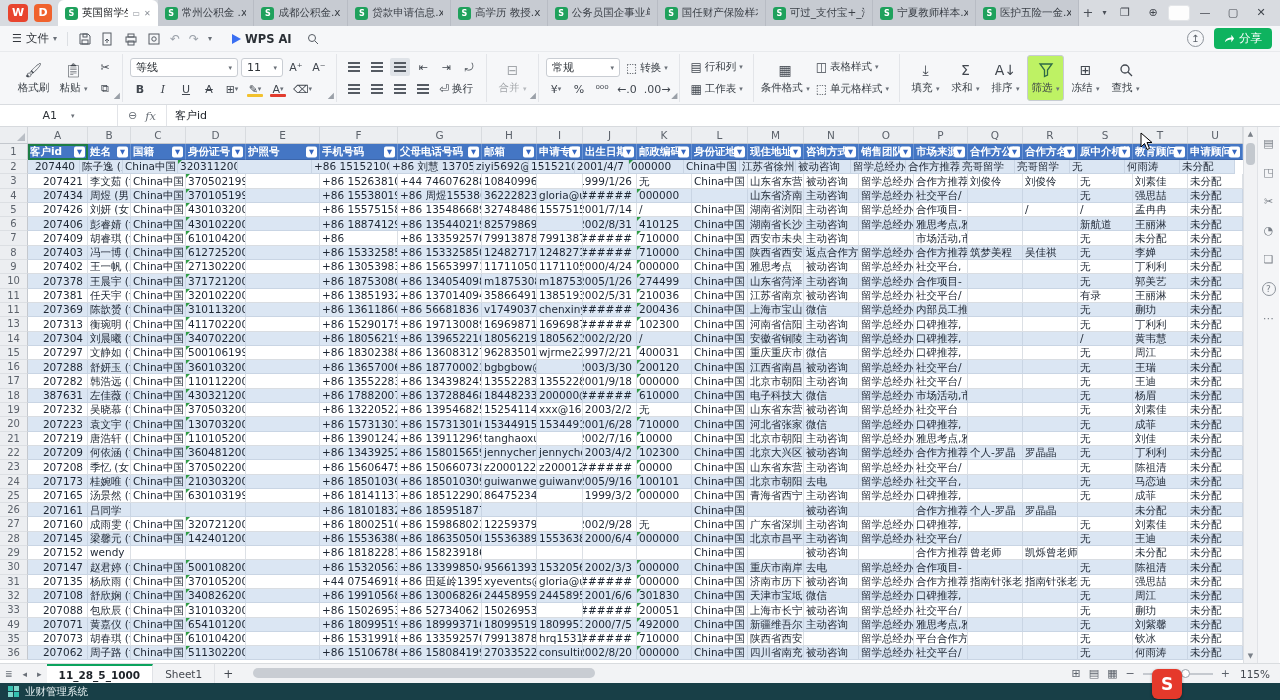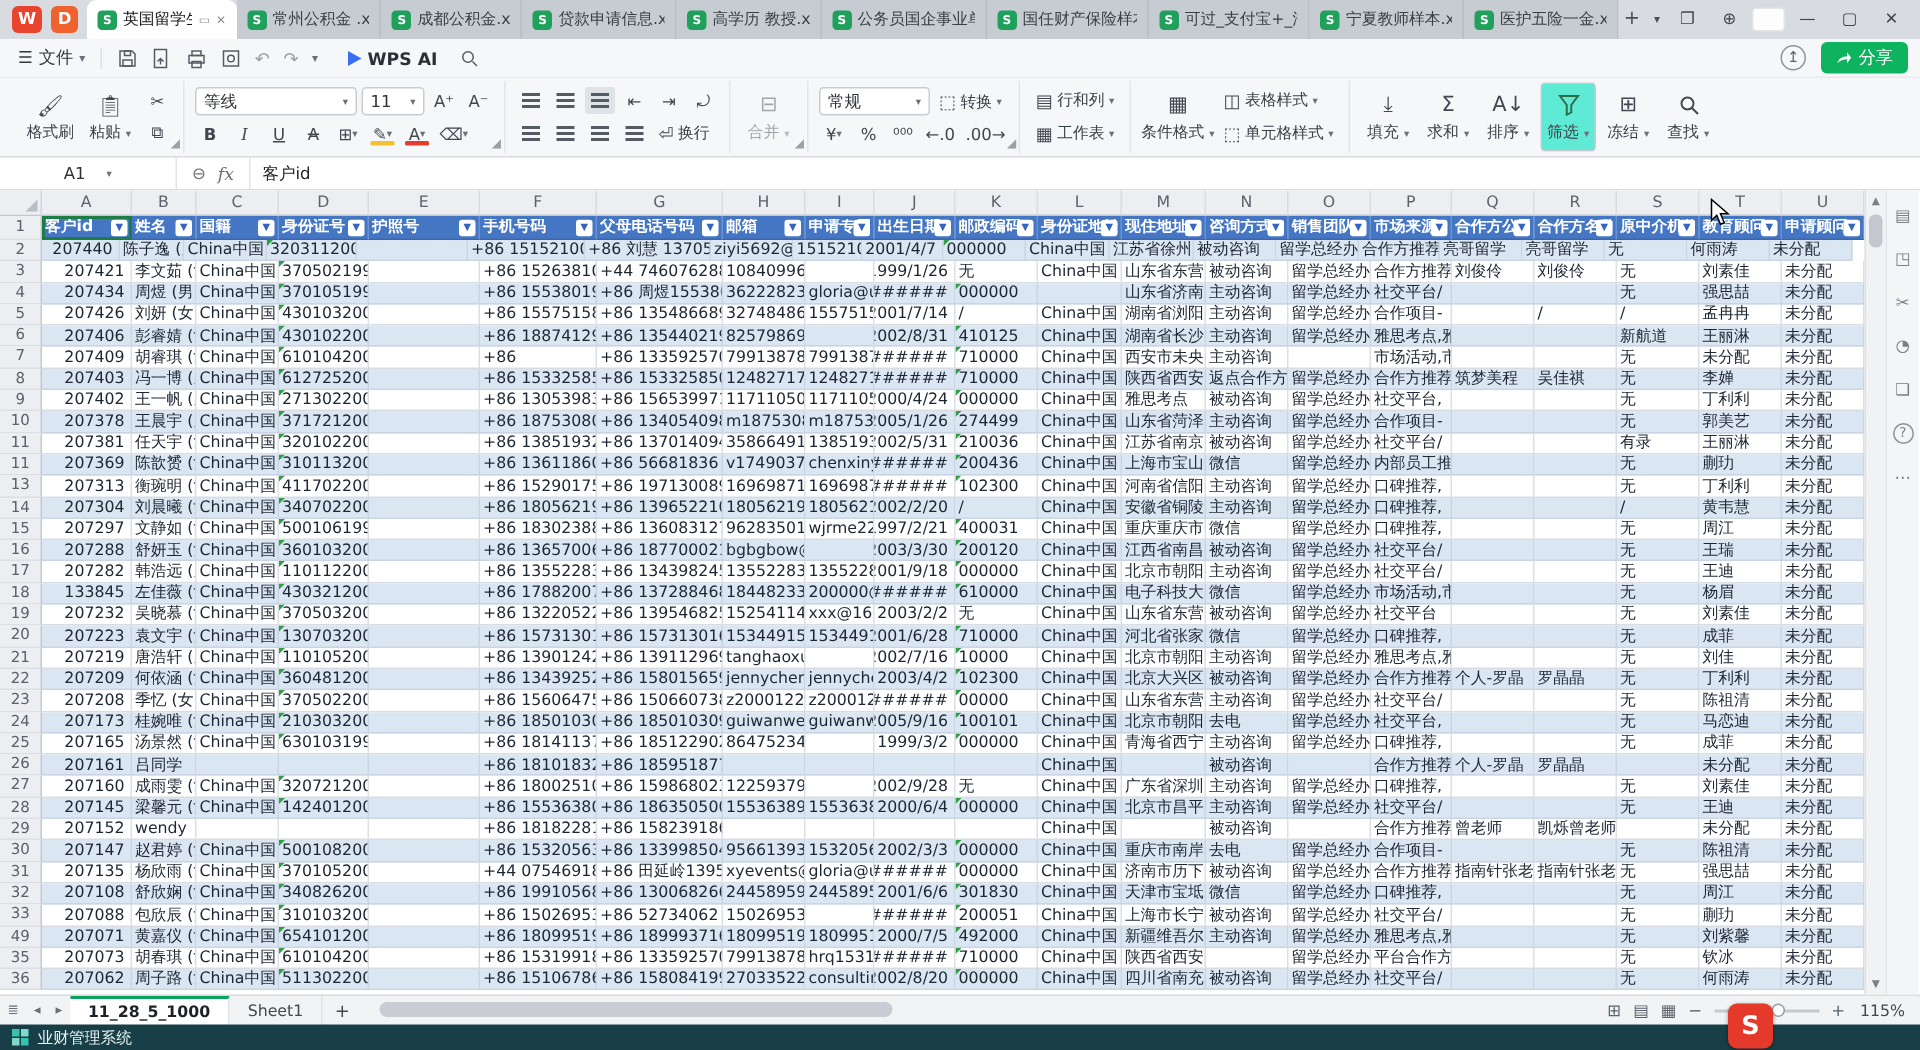--- a/index.html
+++ b/index.html
@@ -42,21 +42,21 @@
   .menuright { margin-left:auto; display:flex; align-items:center; gap:10px; padding-right:8px; }
   .circico { width:17px; height:17px; border:1px solid #8d939b; border-radius:50%; font-size:10px; line-height:15px; text-align:center; color:#5a6068; }
   .sharebtn { display:flex; align-items:center; gap:4px; background:#0eb35f; color:#fff; font-size:11.5px; padding:3px 10px; border-radius:4px; }
 
   
   .ribbon { height:53px; background:#f6f7f9; border-bottom:1px solid #d9dcе0; border-bottom:1px solid #d9dce0; display:flex; align-items:stretch; padding:2px 4px 2px 8px; position:relative; }
   .rgroup { display:flex; align-items:center; gap:3px; padding:0 7px; border-right:1px solid #e3e5e9; position:relative; }
   .bigbtn { display:flex; flex-direction:column; align-items:center; justify-content:center; min-width:37px; height:46px; border-radius:3px; gap:2px; }
   .bigbtn .bico { height:18px; display:flex; align-items:center; justify-content:center; font-size:14px; color:#41474f; }
   .bigbtn .blabel { font-size:10.5px; color:#3a4047; white-space:nowrap; }
-  .bigbtn.pressed { background:#5eead4; border:1px solid #c7ccd3; }
+  .bigbtn.pressed { background:#bef264; border:1px solid #c7ccd3; }
   .bigbtn.disabled { opacity:.45; }
   .caret { font-size:7px; color:#6a7078; }
   .stack2 { display:flex; flex-direction:column; justify-content:center; gap:3px; }
   .srow { display:flex; align-items:center; gap:3px; }
   .sbtn { min-width:20px; height:18px; display:inline-flex; align-items:center; justify-content:center; font-size:11px; color:#41474f; border-radius:2px; padding:0 2px; white-space:nowrap; }
   .selbox { background:#fff; border:1px solid #c9cdd3; border-radius:3px; height:19px; display:flex; align-items:center; font-size:11px; color:#2e3338; padding:0 5px; gap:6px; }
   .selbox .caret { margin-left:auto; }
   .fontname { width:108px; }
   .fontsize { width:42px; }
   .glyB { font-weight:bold; }
@@ -930,21 +930,21 @@
           <div class="gcell" style="width:55px">留学总经办</div>
           <div class="gcell" style="width:54px">社交平台/</div>
           <div class="gcell" style="width:55px"></div>
           <div class="gcell" style="width:55px"></div>
           <div class="gcell" style="width:55px">无</div>
           <div class="gcell" style="width:55px">王迪</div>
           <div class="gcell" style="width:55px">未分配</div>
         </div>
         <div class="grow band" style="height:14.3px">
           <div class="rowhdr" style="line-height:14.3px">18</div>
-          <div class="gcell ralign" style="width:60px">133845</div>
+          <div class="gcell ralign" style="width:60px">387631</div>
           <div class="gcell" style="width:43px">左佳薇 (女</div>
           <div class="gcell" style="width:55px">China中国</div>
           <div class="gcell corner" style="width:60px">430321200211140121</div>
           <div class="gcell" style="width:74px"></div>
           <div class="gcell" style="width:78px">+86 17882007</div>
           <div class="gcell" style="width:84px">+86 1372884680</div>
           <div class="gcell" style="width:55px">18448233</div>
           <div class="gcell" style="width:46px">200000@qq</div>
           <div class="gcell ralign" style="width:54px">#########</div>
           <div class="gcell corner" style="width:55px">610000</div>

